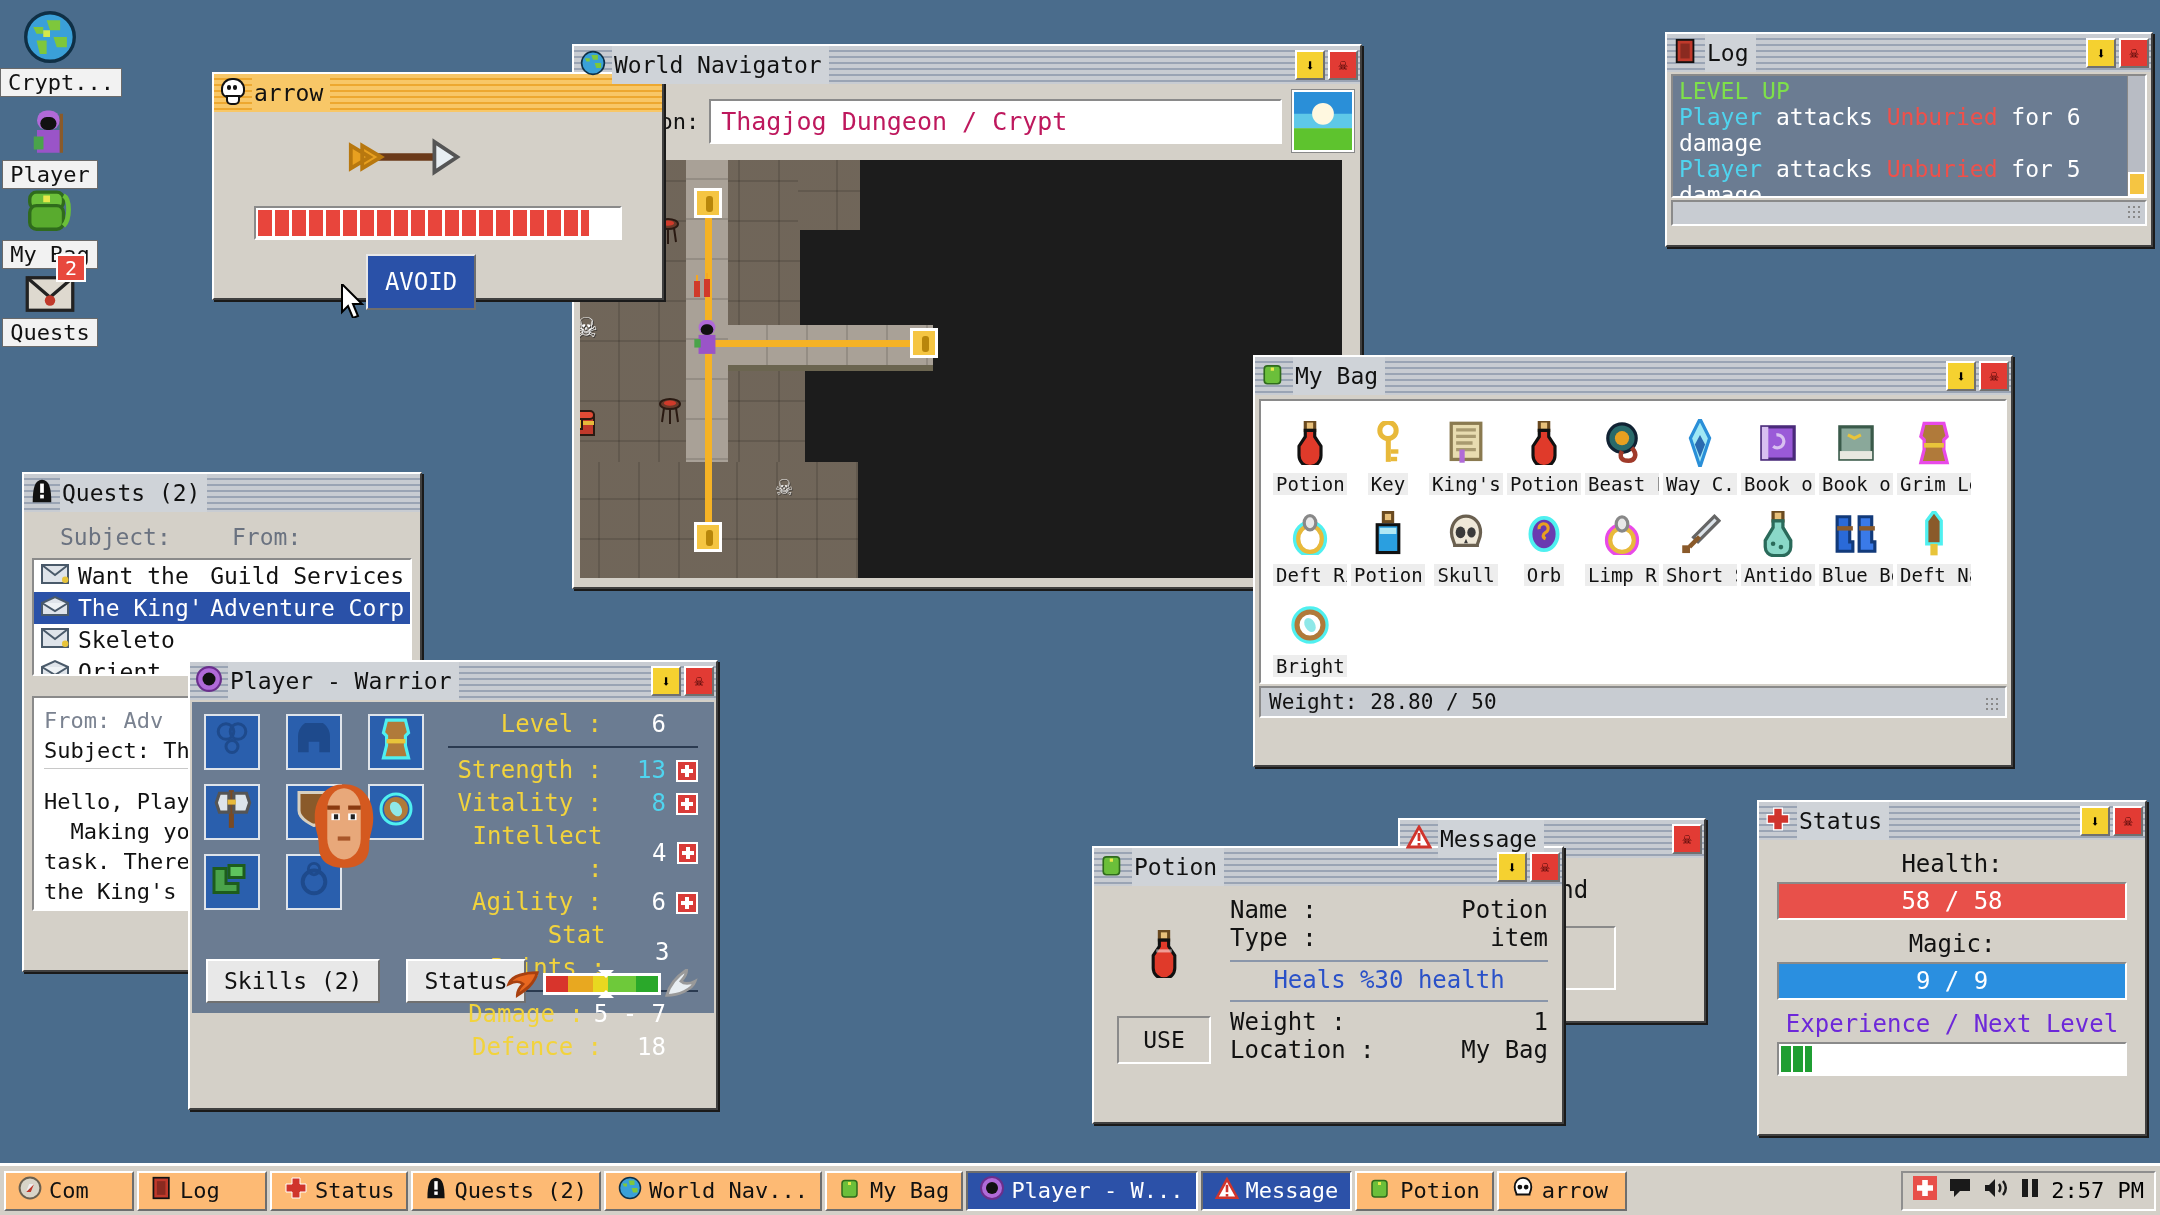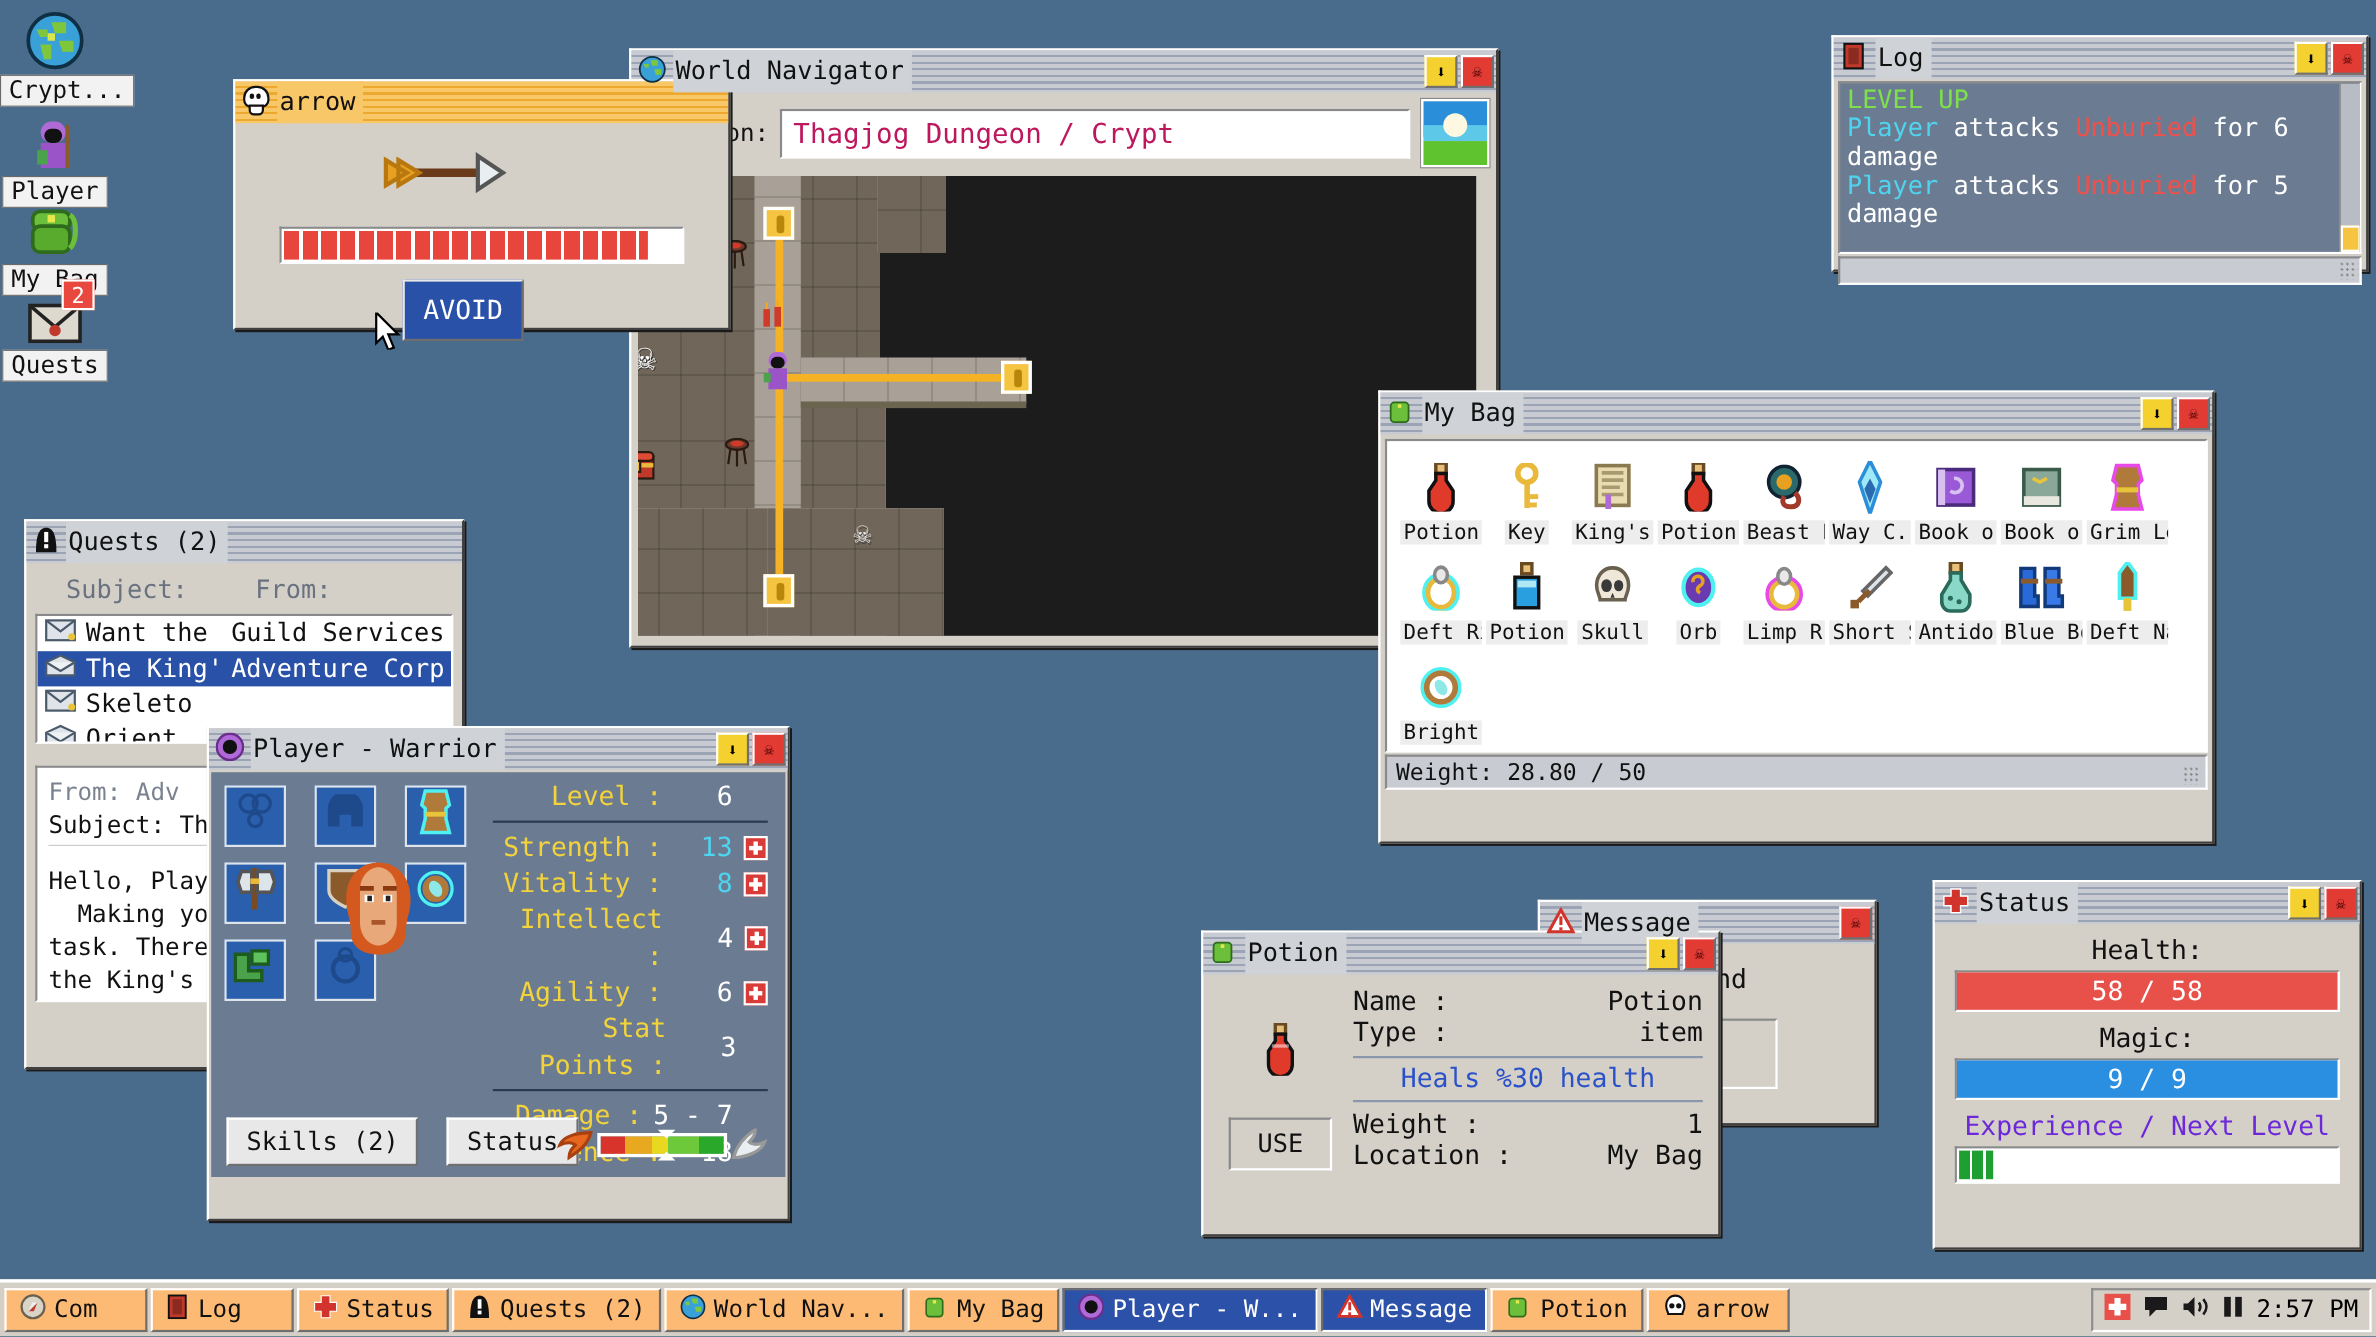--- a/index.html
+++ b/index.html
@@ -305,21 +305,21 @@
     </span>
     <span class="ttl">Log</span>
     <span class="fill"></span>
     <span class="btns">
       <span class="tb min">⬇</span>
       <span class="tb cls">
           <span style="font-size:15px;color:#3a0000">☠</span>
         </span>
     </span>
   </div>
-  <div style="margin:2px 4px 0 4px;height:157px;background:#6b7c92;border:2px solid #8a8a8a;
+  <div style="margin:2px 4px 0 4px;height:124px;background:#6b7c92;border:2px solid #8a8a8a;
               border-right-color:#fff;border-bottom-color:#fff;overflow:hidden;position:relative;
               font-size:23px;line-height:26px;padding:2px 6px 0 6px;">
     <div id="log-lines">
         <div style="color: rgb(126, 224, 74);">LEVEL UP</div>
         <div><span style="color: rgb(79, 212, 239);">Player</span><span style="color: rgb(255, 255, 255);"> attacks </span><span style="color: rgb(240, 80, 74);">Unburied</span><span style="color: rgb(255, 255, 255);"> for 6 damage</span></div>
         <div><span style="color: rgb(79, 212, 239);">Player</span><span style="color: rgb(255, 255, 255);"> attacks </span><span style="color: rgb(240, 80, 74);">Unburied</span><span style="color: rgb(255, 255, 255);"> for 5 damage</span></div>
       </div>
     <div style="position:absolute;right:0;top:0;width:18px;height:100%;background:#b8bcc4;border-left:1px solid #888;">
       <div style="position:absolute;bottom:0;width:18px;height:24px;background:#f5c542;border:2px solid #fff;"></div>
     </div>
@@ -627,21 +627,21 @@
     </span>
     <span class="ttl">Player - Warrior</span>
     <span class="fill"></span>
     <span class="btns">
       <span class="tb min">⬇</span>
       <span class="tb cls">
           <span style="font-size:15px;color:#3a0000">☠</span>
         </span>
     </span>
   </div>
-  <div style="background:#6b7c92;margin:2px;height:368px;position:relative;padding:12px;">
+  <div style="background:#6b7c92;margin:2px;height:311px;position:relative;padding:12px;">
 
     <div style="display:grid;grid-template-columns:repeat(3,56px);gap:14px 26px;">
       <div class="slot empty">
           <span>
         <svg width="36" height="36" viewBox="0 0 12 12">
               <circle cx="4" cy="3.5" r="2.6" fill="none" stroke="#1e4a8c"></circle>
               <circle cx="8" cy="3.5" r="2.6" fill="none" stroke="#1e4a8c"></circle>
               <circle cx="6" cy="8.5" r="2" fill="none" stroke="#1e4a8c"></circle>
             </svg></span>
         </div>

